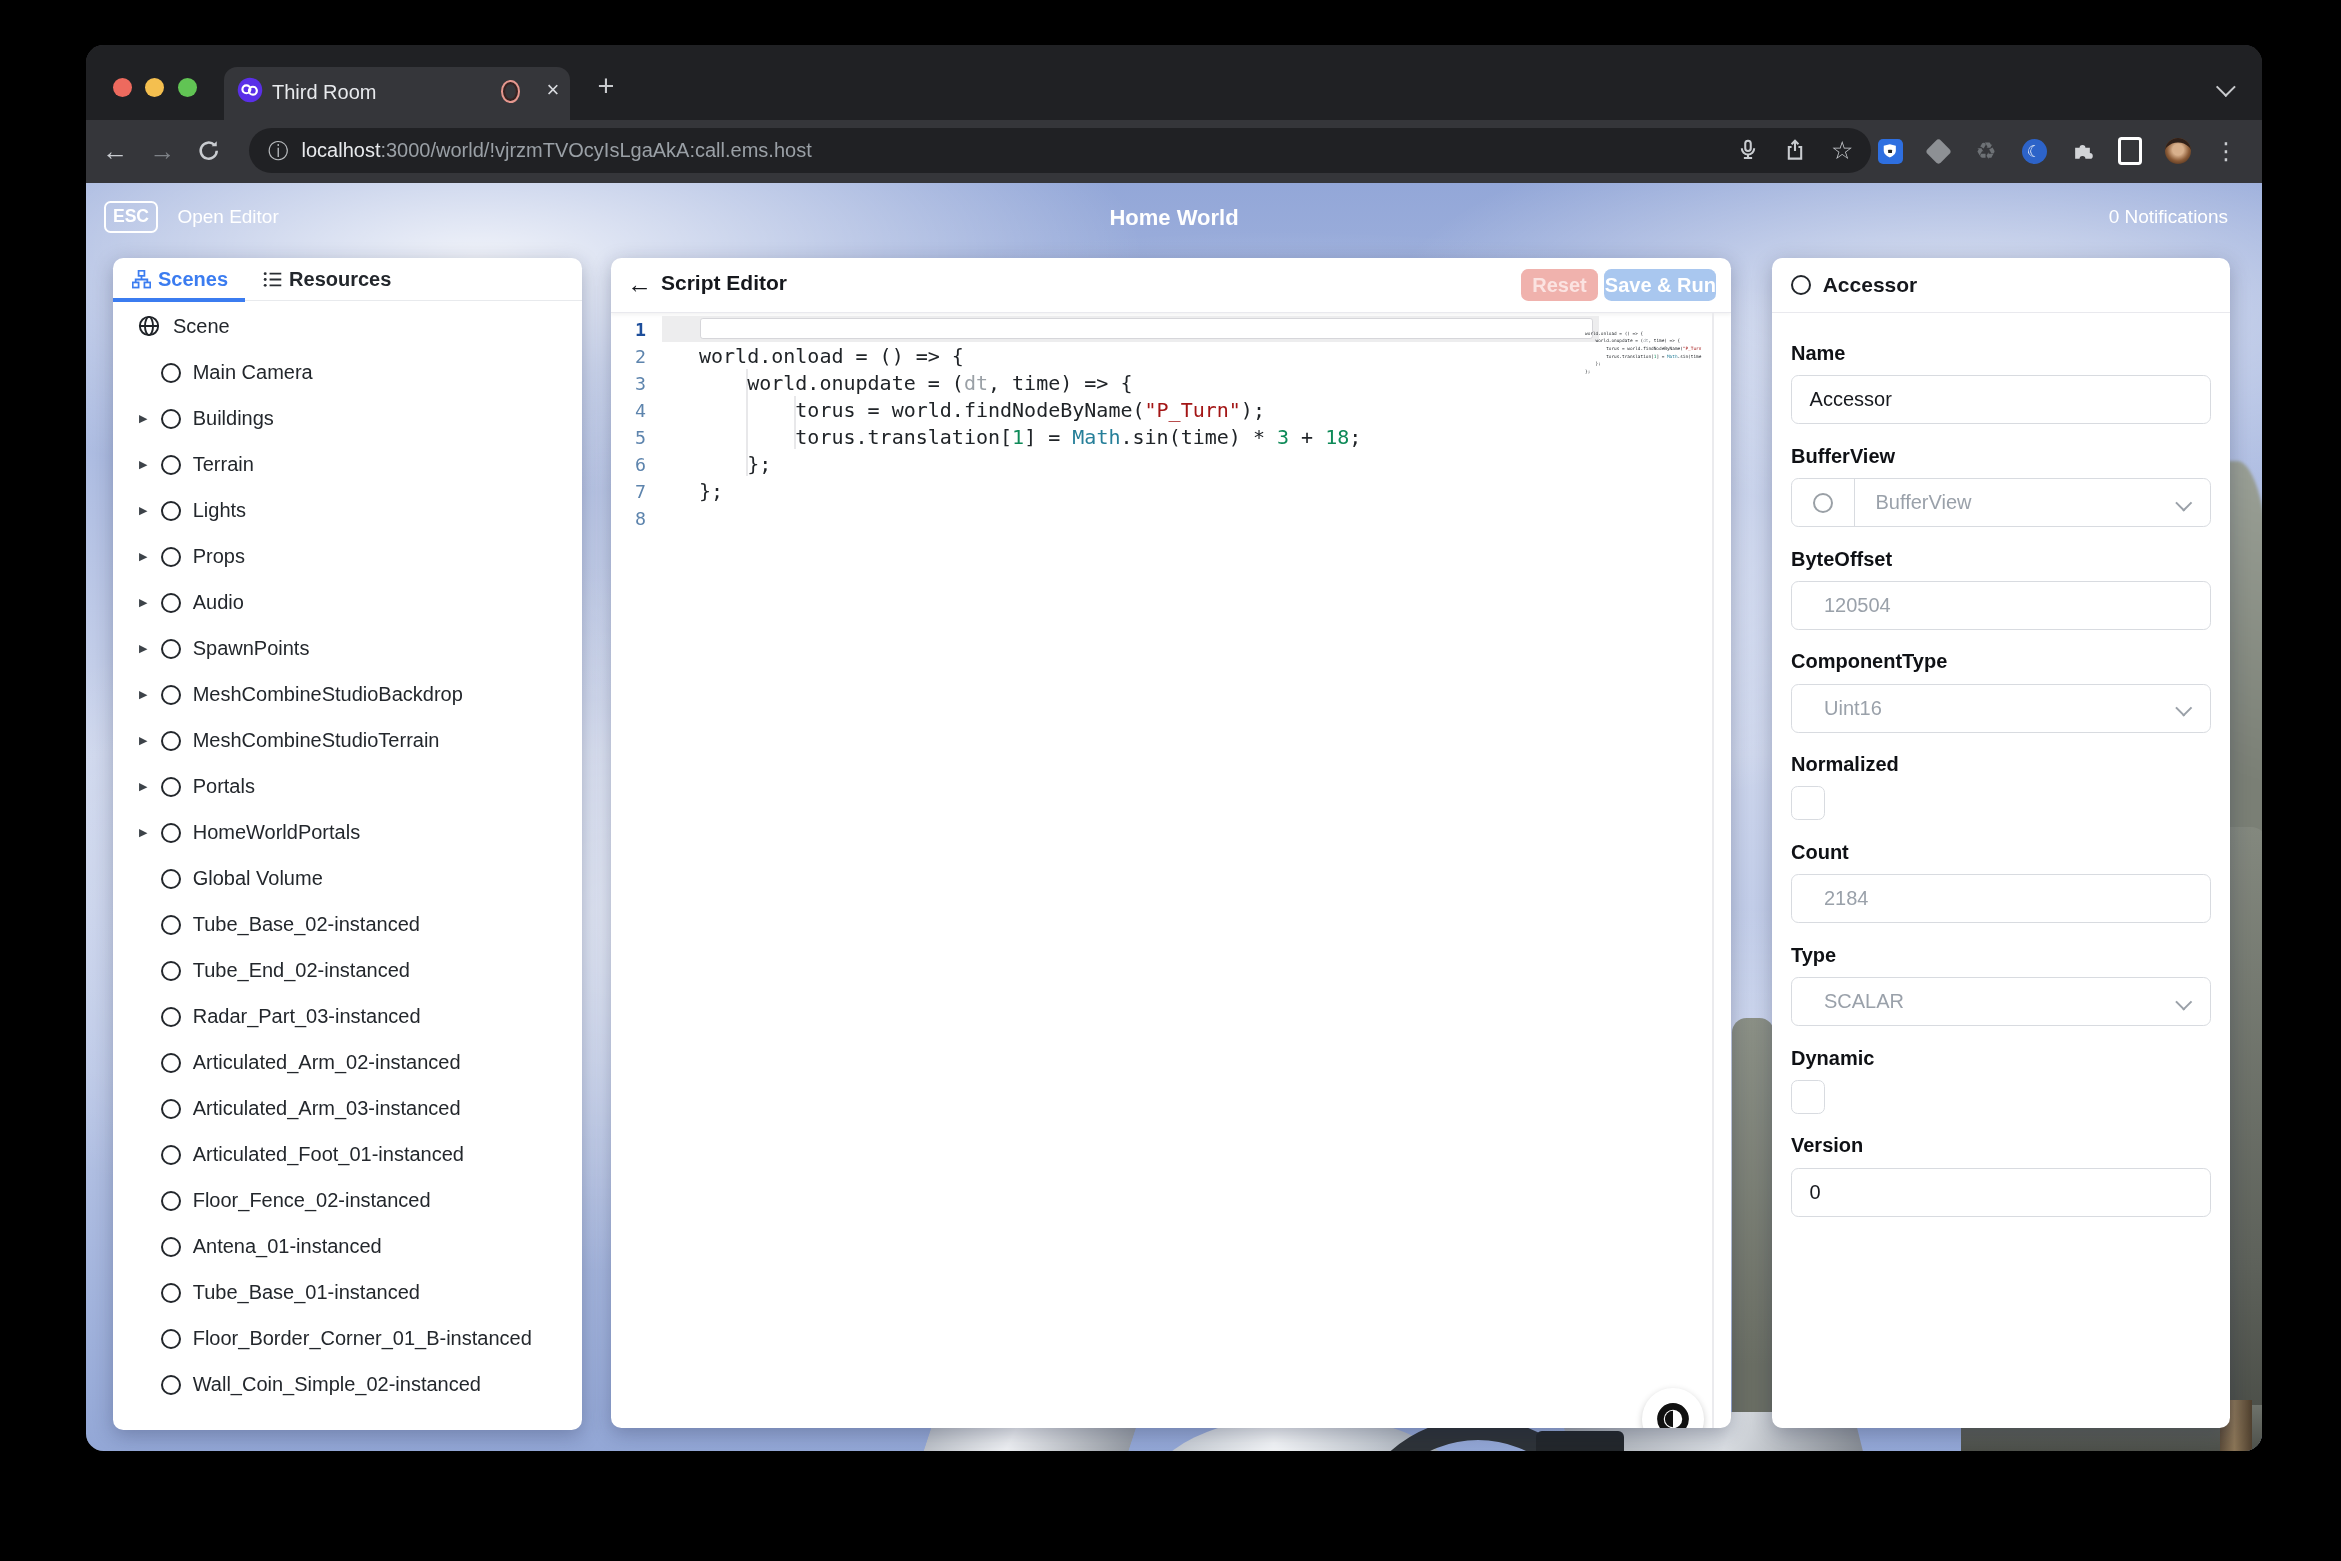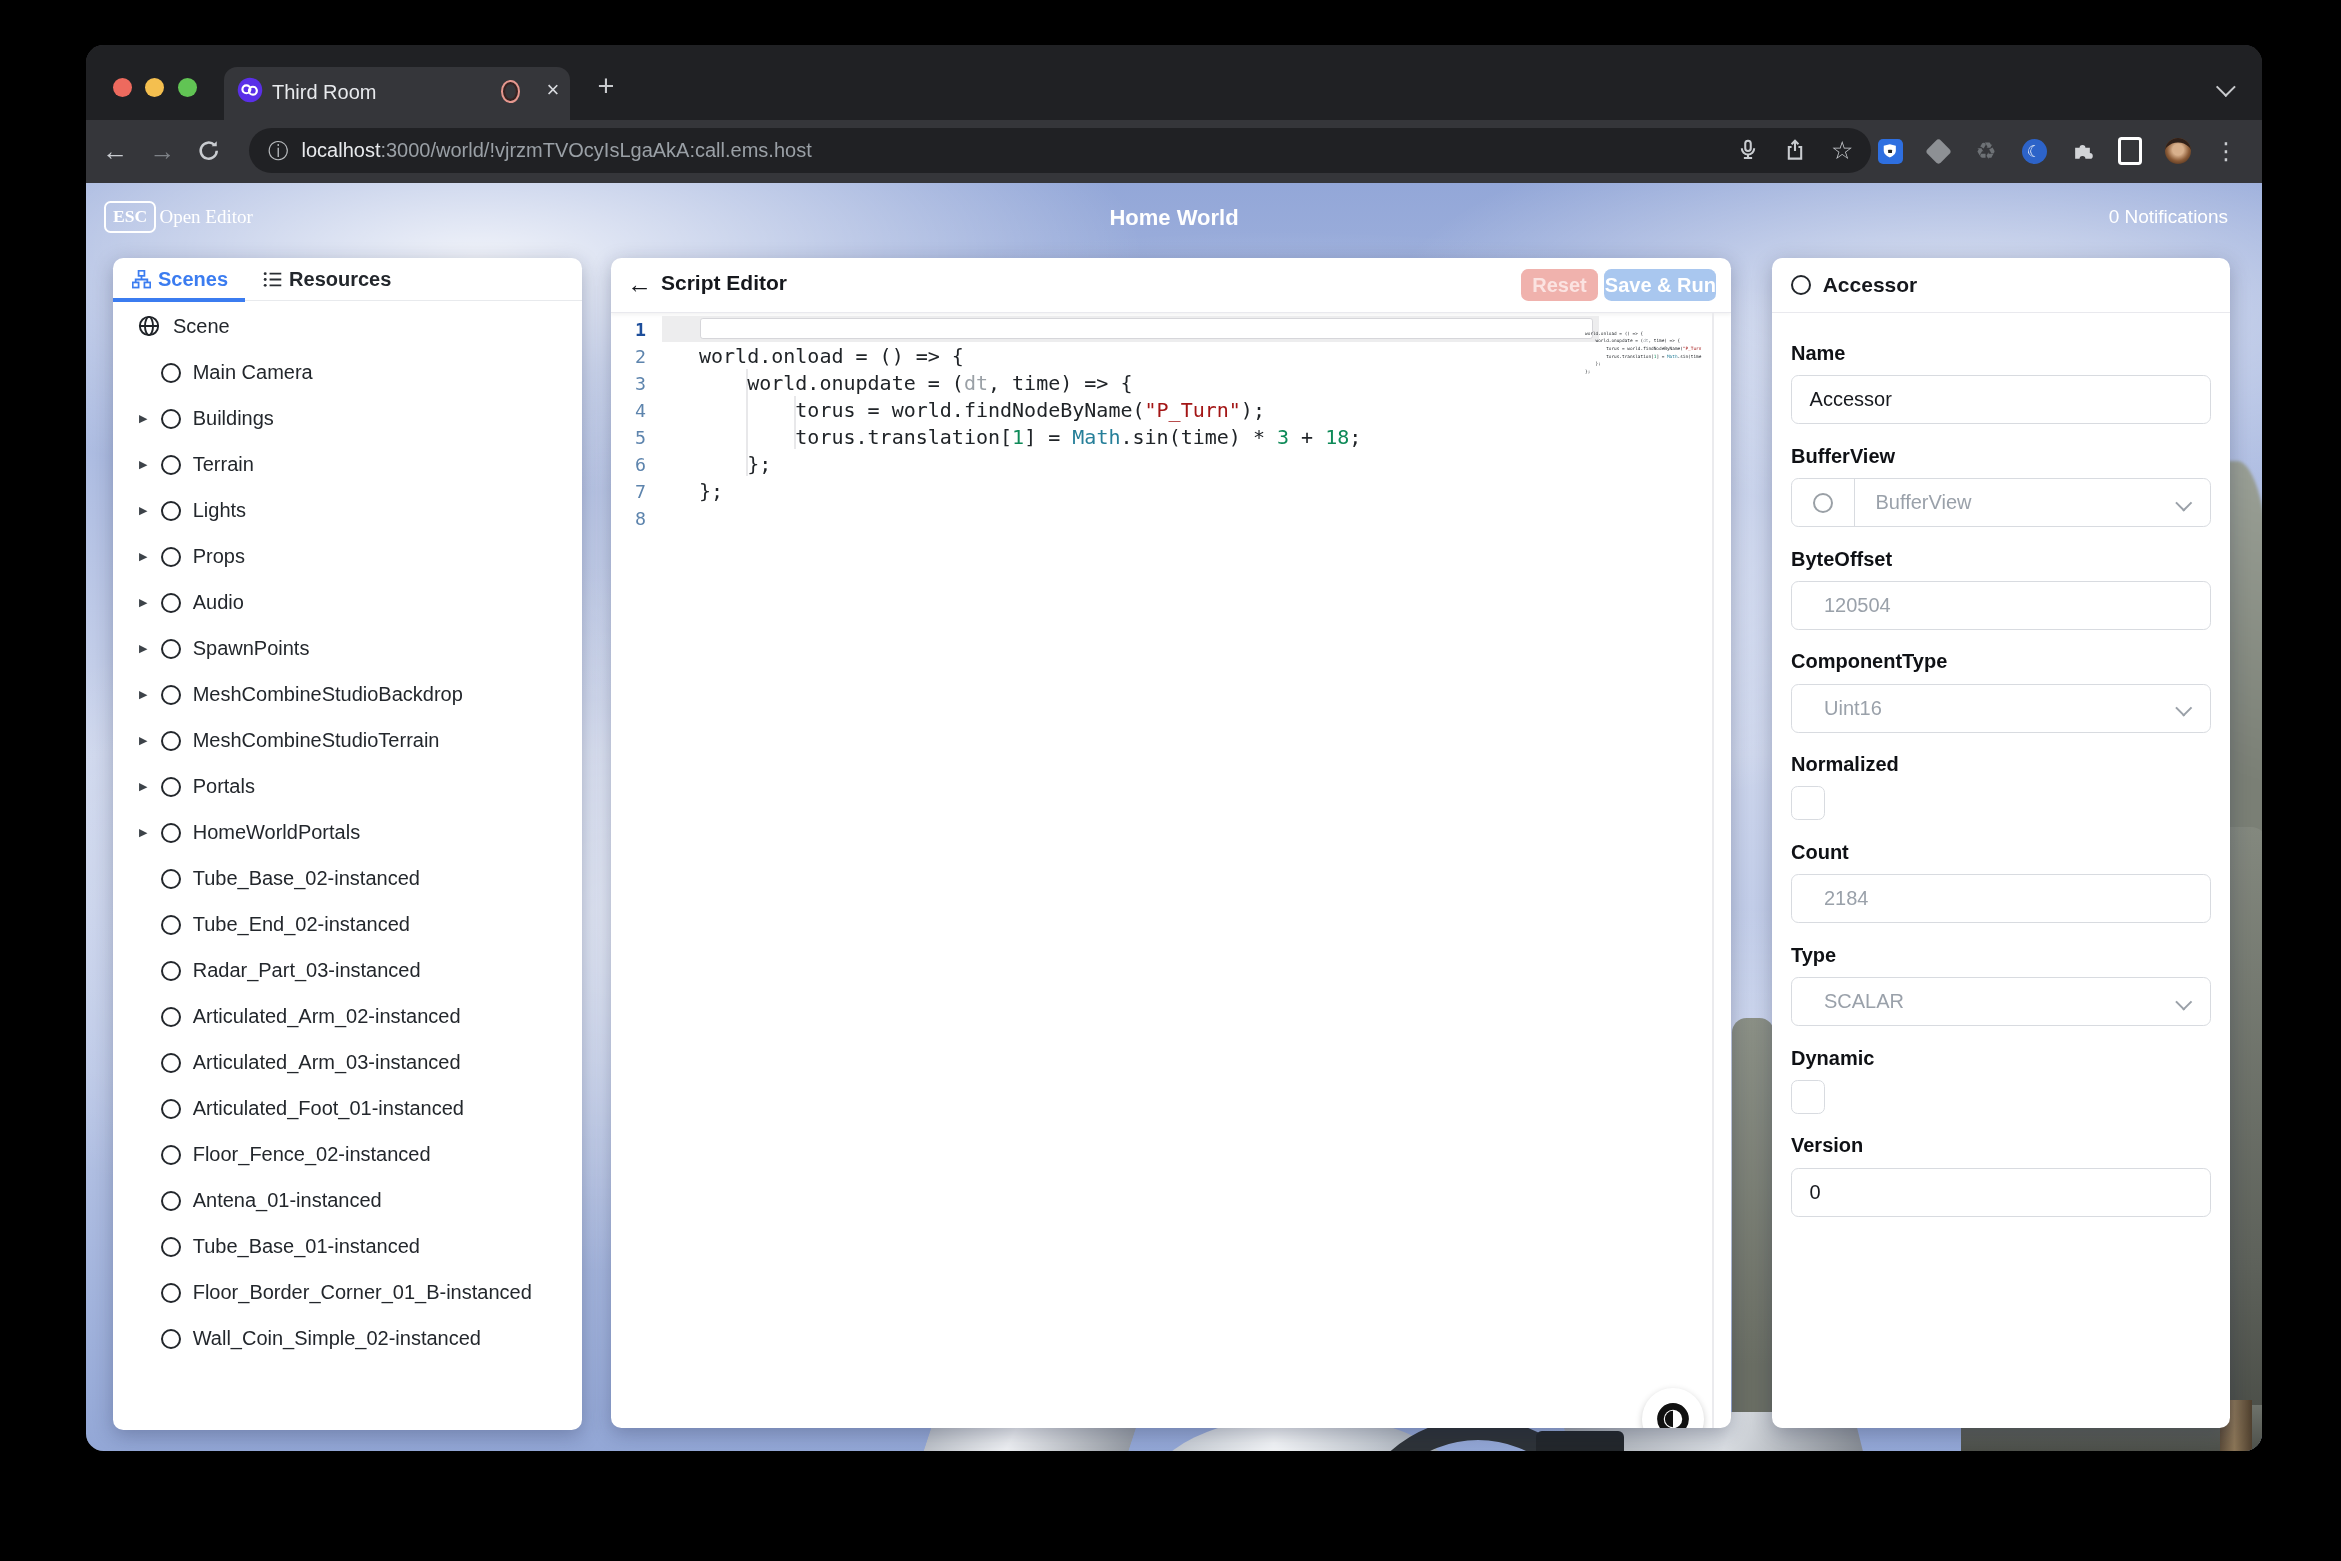--- a/index.html
+++ b/index.html
@@ -67,21 +67,21 @@
   .mp1{left:88px;top:1.5px;width:205px;height:88px;border-radius:11.7px;transform:skewX(-18deg);
        background:linear-gradient(100deg,#b9bec5,#eef0f3 40%,#8f959d);border-top:2.9px solid #6e747c;}
   .mp2{left:315px;top:2.9px;width:315px;height:154px;border-radius:50%;
        background:radial-gradient(circle at 40% 18%,#f4f6f8,#c3c9d0 45%,#7e8790);}
   .mp3{left:513px;top:5.9px;width:220px;height:220px;border-radius:50%;border:22px solid #2e3338;}
   .mp4{left:740px;top:0;width:293px;height:103px;transform:skewX(14deg);
        background:linear-gradient(120deg,#9aa0a8,#d9dde2 50%,#70767e);}
   .mp5{left:703px;top:19px;width:88px;height:29px;background:#23272b;border-radius:5.9px;}
   
   .hud{position:absolute;left:0;top:17.6px;width:100%;height:41px;color:#fff;}
-  .escwrap{position:absolute;left:17.6px;top:0;display:flex;align-items:center;gap:3px;font-family:Liberation Serif, serif;}
+  .escwrap{position:absolute;left:17.6px;top:0;display:flex;align-items:center;gap:19px;}
   .esckey{border:2.2px solid #fff;border-radius:6.6px;padding:3.7px 7.3px;font-size:17.6px;font-weight:700;}
   .hudtxt{font-size:19px;}
   .worldtitle{position:absolute;left:0;width:100%;text-align:center;top:4.4px;font-size:22px;font-weight:700;}
   .notif{position:absolute;right:34px;top:5.9px;font-size:19px;}
   
   .panel{position:absolute;background:#fff;border-radius:10.3px;box-shadow:0 5.9px 20.5px rgba(20,30,60,.28);overflow:hidden;}
   .pscenes{left:27px;top:75px;width:469px;height:1172px;}
   .peditor{left:525px;top:75px;width:1120px;height:1170px;}
   .pinspector{left:1686px;top:75px;width:458px;height:1170px;}
   
@@ -336,20 +336,25 @@
     <span class="tlabel">Portals</span>
   </div>
           <div class="trow">
     <span class="arrow">▶</span>
     <span class="ring"></span>
     <span class="tlabel">HomeWorldPortals</span>
   </div>
           <div class="trow">
     <span class="arrow" style="visibility: hidden;">▶</span>
     <span class="ring"></span>
+    <span class="tlabel">Global Volume</span>
+  </div>
+          <div class="trow">
+    <span class="arrow" style="visibility: hidden;">▶</span>
+    <span class="ring"></span>
     <span class="tlabel">Tube_Base_02-instanced</span>
   </div>
           <div class="trow">
     <span class="arrow" style="visibility: hidden;">▶</span>
     <span class="ring"></span>
     <span class="tlabel">Tube_End_02-instanced</span>
   </div>
           <div class="trow">
     <span class="arrow" style="visibility: hidden;">▶</span>
     <span class="ring"></span>

